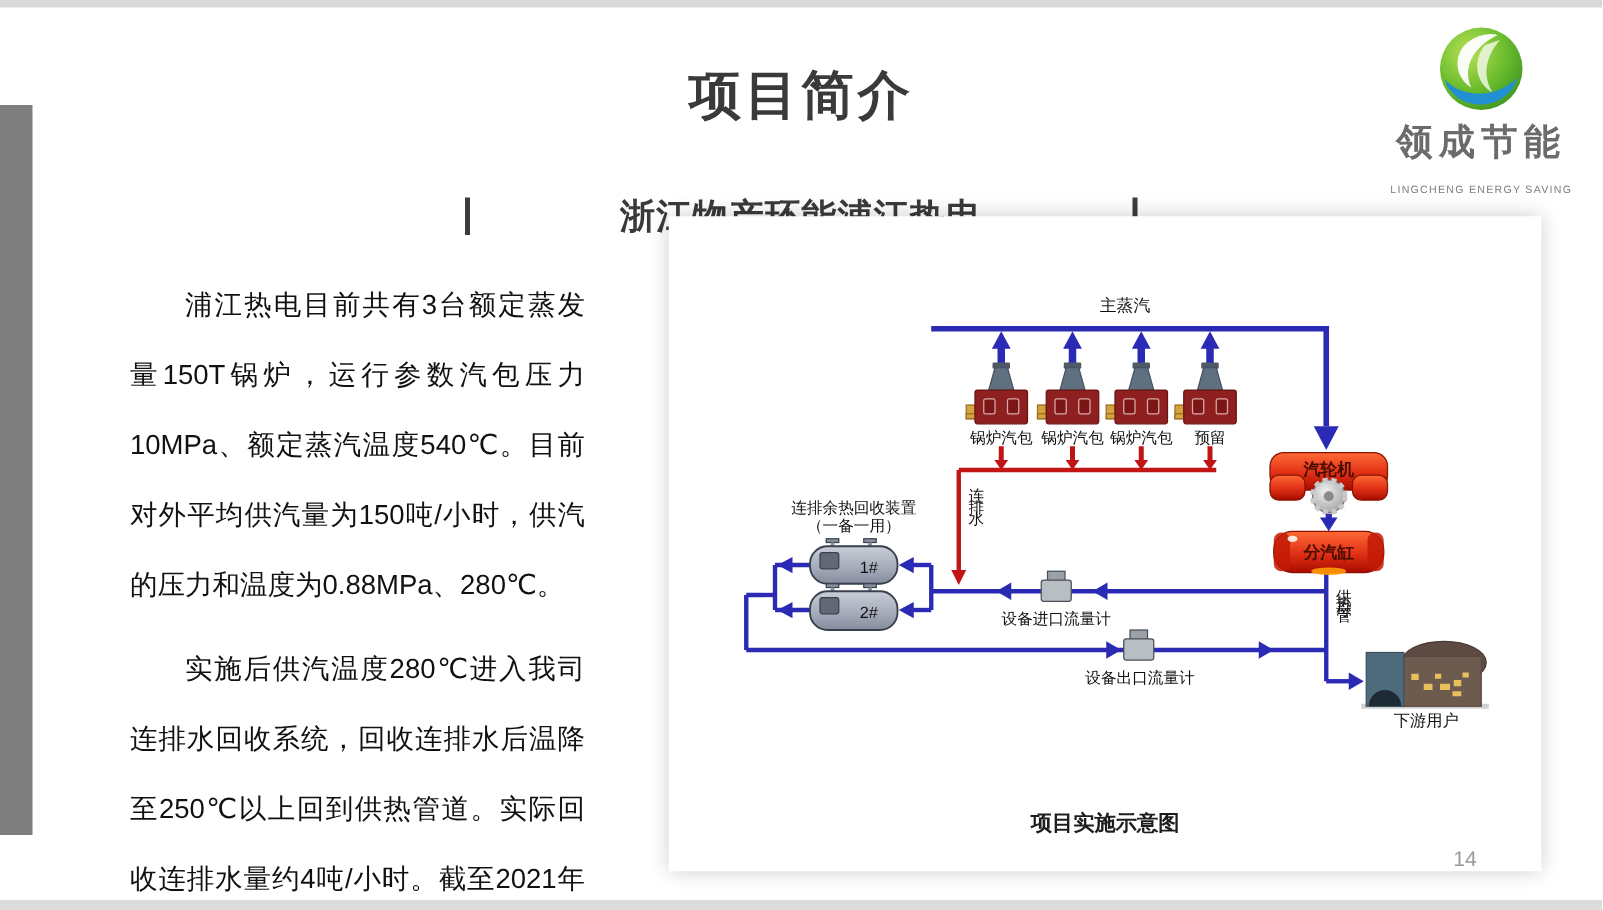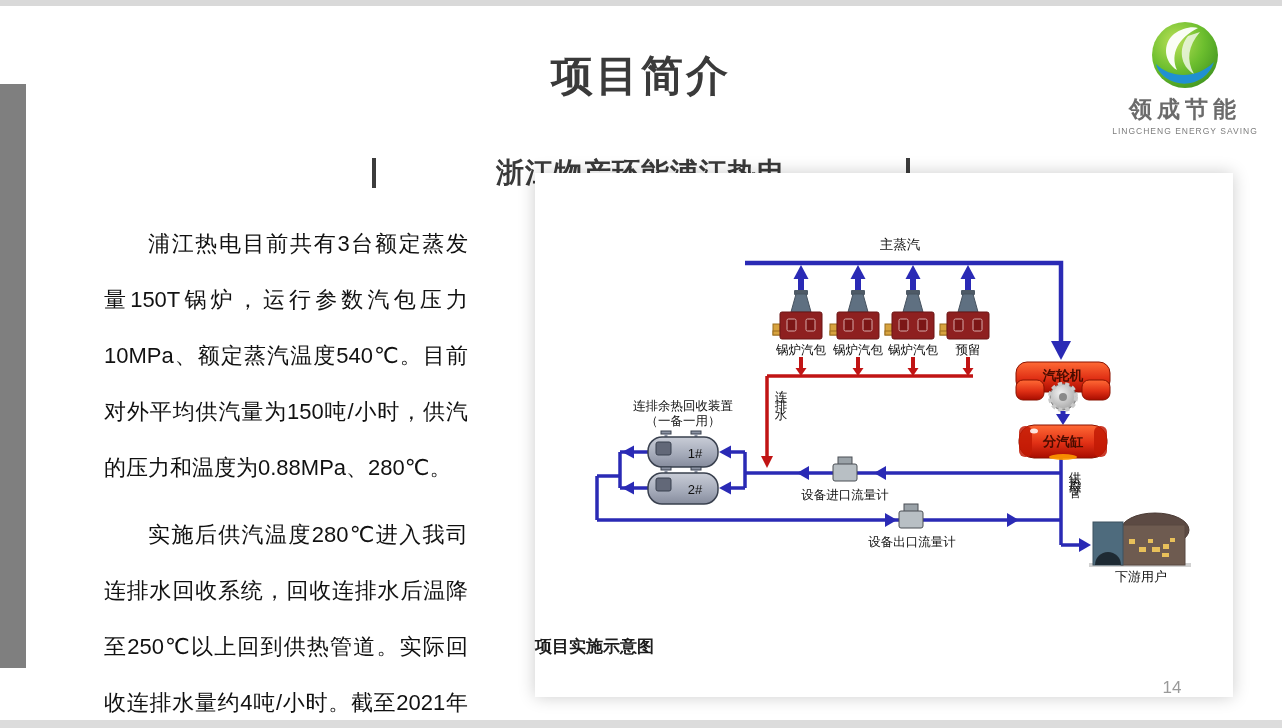--- a/index.html
+++ b/index.html
@@ -12,39 +12,39 @@
   .title{position:absolute;left:0;top:48px;width:1282px;text-align:center;
          font-family:"Liberation Serif","DejaVu Serif",serif;font-weight:bold;
          font-size:42px;letter-spacing:3px;color:#3a3a3a;}
   .subtitle-row{position:absolute;left:0;top:110px;width:1282px;display:flex;
                 justify-content:center;align-items:center;gap:40px;margin-top:44px;}
   .sub-bar{width:4px;height:30px;background:#3c3c3c;display:inline-block;}
   .subtitle-text{font-size:28px;font-weight:bold;color:#3a3a3a;letter-spacing:1px;
                  padding:0 80px;}
 
   .logo{position:absolute;left:1105px;top:20px;width:160px;text-align:center;}
-  .logo-name{margin-top:4px;font-size:23px;font-weight:bold;color:#6b6b6b;letter-spacing:5px;}
-  .logo-tag{font-size:8.5px;color:#7d7d7d;letter-spacing:1px;margin-top:1px;}
+  .logo-name{margin-top:4px;font-size:29px;font-weight:bold;color:#6b6b6b;letter-spacing:5px;}
+  .logo-tag{font-size:8.5px;color:#7d7d7d;letter-spacing:1px;margin-top:12px;}
 
   .intro{position:absolute;left:104px;top:216px;width:364px;font-size:22px;
          line-height:56px;color:#111;text-align:justify;}
   .intro p{margin:0;text-indent:44px;}
   .intro p + p{margin-top:11px;}
 
   .card{position:absolute;left:535px;top:173px;width:698px;height:524px;background:#fff;
         box-shadow:0 0 16px rgba(0,0,0,0.20);}
   .card svg{position:absolute;left:0;top:0;}
   svg text{font-family:"Liberation Sans","DejaVu Sans",sans-serif;fill:#101010;}
   .t12{font-size:12.5px;} .t13{font-size:13.5px;} .mid{text-anchor:middle;}
   .red-label{fill:#4a0c00;font-weight:bold;}
   .vlabel{position:absolute;writing-mode:vertical-lr;text-orientation:upright;
           font-size:12.5px;color:#101010;}
   .vlabel.blowdown{left:237px;top:207px;letter-spacing:9px;}
   .vlabel.supply{left:531px;top:289px;letter-spacing:5px;}
-  .caption{position:absolute;left:0;top:462px;width:100%;text-align:left;
+  .caption{position:absolute;left:0;top:474px;width:100%;text-align:center;
            font-size:17px;font-weight:bold;color:#1d1d1d;}
   .pagenum{position:absolute;left:1150px;top:678px;width:44px;text-align:center;
            font-family:Liberation Sans, sans-serif;font-size:17px;color:#9a9a9a;}
 </style>
 </head>
 <body>
 
 <div class="slide">
   <div class="top-strip"></div>
   <div class="left-bar"></div>

